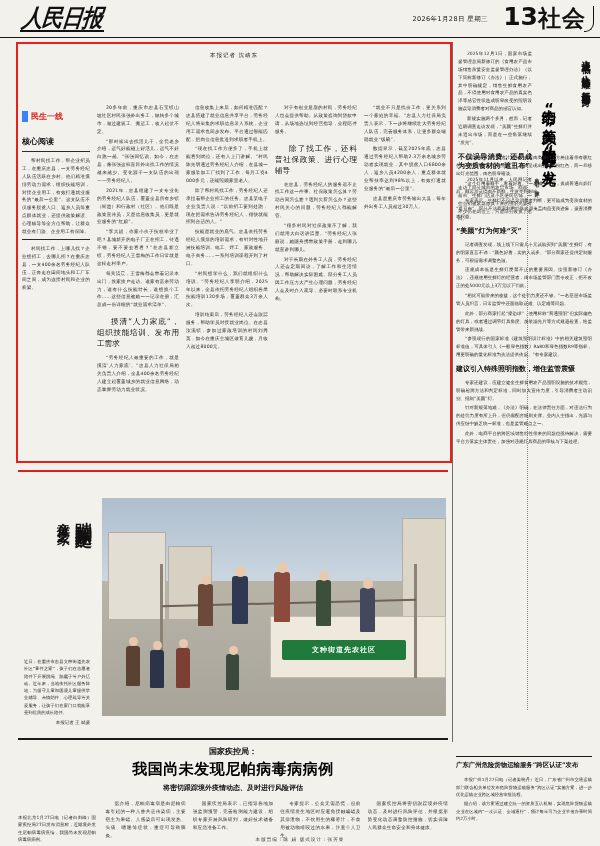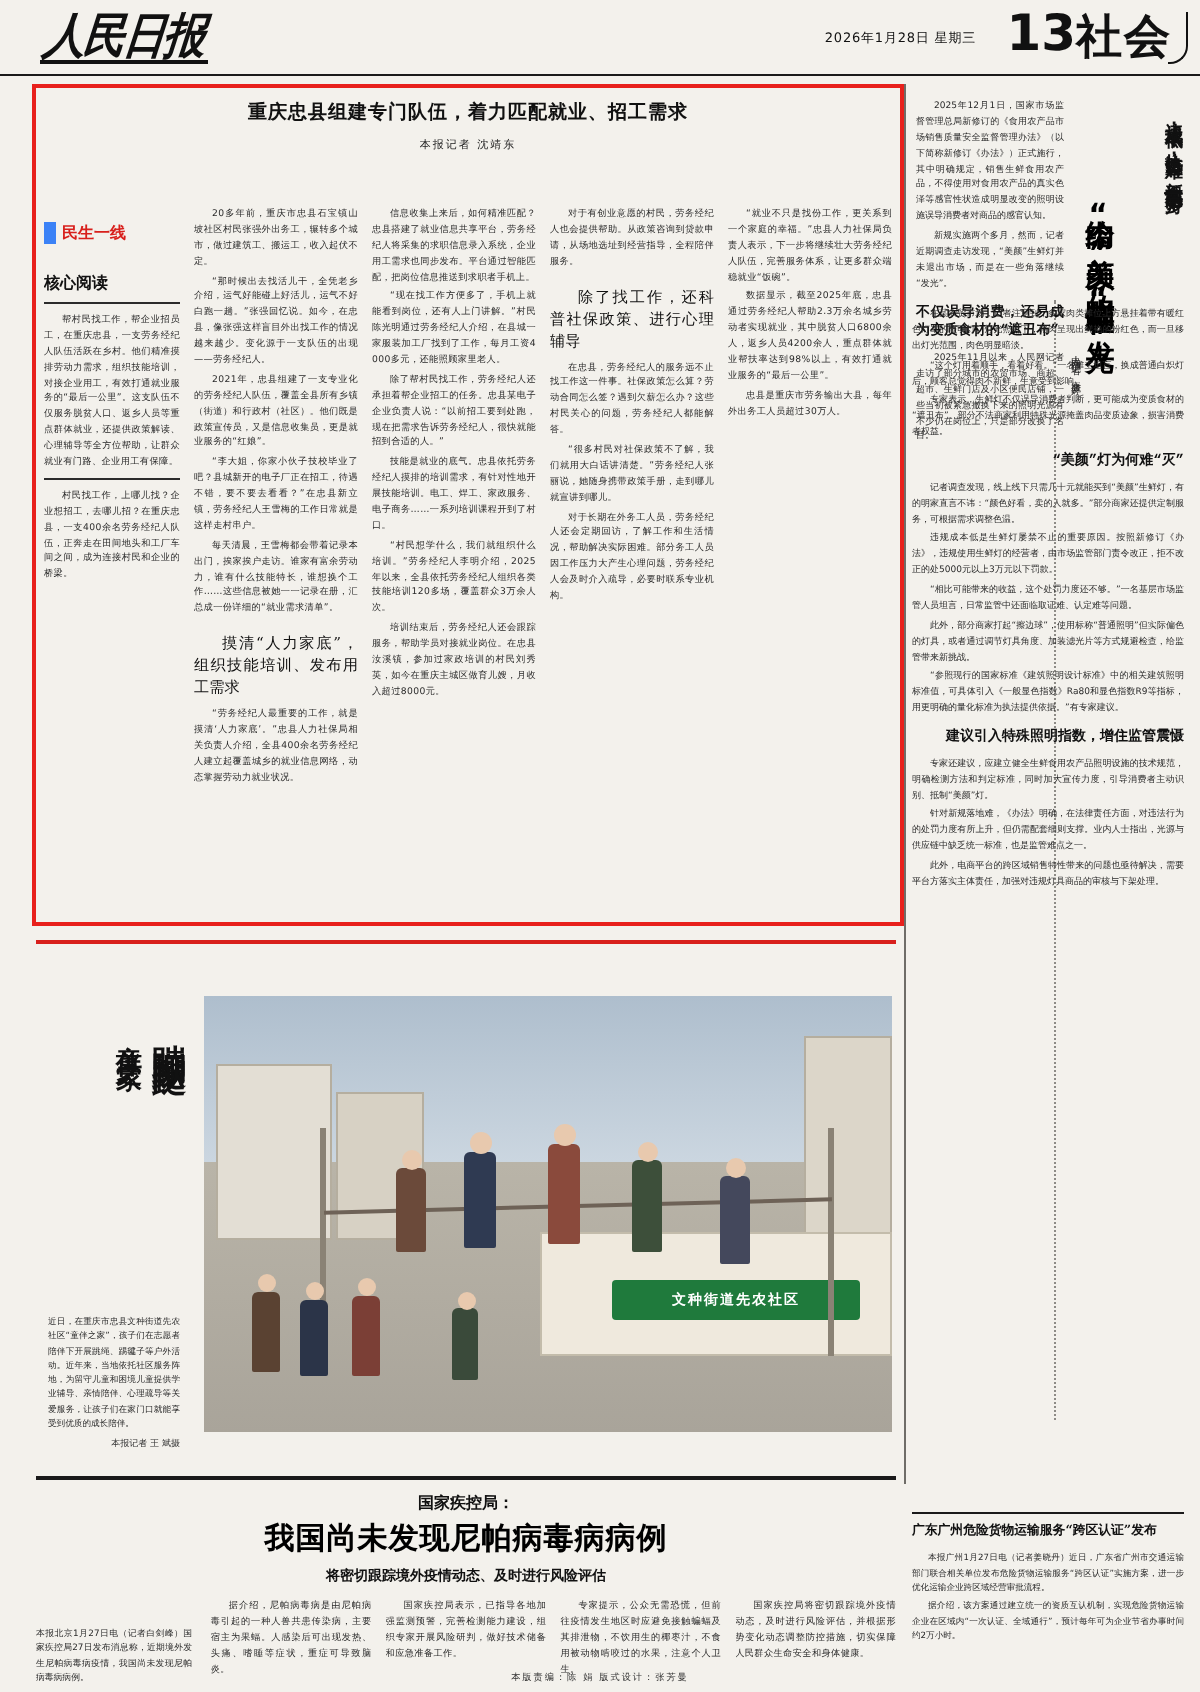--- a/index.html
+++ b/index.html
@@ -158,21 +158,21 @@
     position: absolute; left: 2px; top: 4px; width: 74px;
     font-size: 4.5px; line-height: 1.75; color: #2a2a2a;
     text-align: justify; word-break: break-all;
   }
   .rc-lead p { margin: 0 0 2px 0; text-indent: 9px; }
   .rc-sub {
     font-size: 7px; font-weight: 700; color: #111;
     font-family: Liberation Mono, monospace;
     line-height: 1.4; margin: 6px 0 4px 0;
   }
-  .rc-sub.ctr { text-align: right; }
+  .rc-sub.ctr { text-align: left; }
   .rc-body {
     font-size: 4.5px; line-height: 1.75; color: #2a2a2a;
     text-align: justify; word-break: break-all;
   }
   .rc-body p { margin: 0 0 2px 0; text-indent: 9px; }
   .rc-col2 {
     position: absolute; left: 0; top: 108px; width: 136px;
   }
   .rc-sig { font-size: 4.5px; text-align: right; margin-top: 3px; color:#333; }
 
@@ -230,21 +230,21 @@
     background: linear-gradient(#b9b4a8, #a9a49a); }
   .ph-bldg {
     position: absolute; background: #e3ded4;
     border: 1px solid #b5ae9f;
   }
   .ph-wall {
     position: absolute; left: 168px; top: 118px; width: 176px; height: 62px;
     background: #efe9dd; border: 1px solid #c3bcab;
   }
   .ph-sign {
-    position: absolute; left: 204px; top: 142px; width: 124px; height: 20px;
+    position: absolute; left: 180px; top: 142px; width: 124px; height: 20px;
     background: #1f7a3c; border-radius: 2px;
     color: #fff; font-size: 7px; font-weight: 700;
     display: flex; align-items: center; justify-content: center;
     letter-spacing: 1px;
     font-family: "DejaVu Serif", "Liberation Serif", serif;
   }
   .ph-kid {
     position: absolute; background: #3a3f4a; border-radius: 3px 3px 1px 1px;
   }
   .ph-kid i { position:absolute; display:block; background:#e8c9ae; border-radius:50%; }
@@ -326,21 +326,20 @@
     <div class="mh-section">社会</div>
     <div class="mh-corner"></div>
   </div>
 
   <div class="vdiv"></div>
   <div class="vdiv2"></div>
 
   <div class="redbox"></div>
 
   <div class="main-art">
-    <div class="shoulder">重庆忠县组建专门队伍，着力匹配就业、招工需求</div>
     <div class="byline">本报记者  沈靖东</div>
   </div>
 
   <div class="cols">
 
     <div class="col">
       <div class="tag-msyx">民生一线</div>
       <div class="tag-hxyd">核心阅读</div>
       <div class="rule-thin"></div>
       <div class="bodytext">

